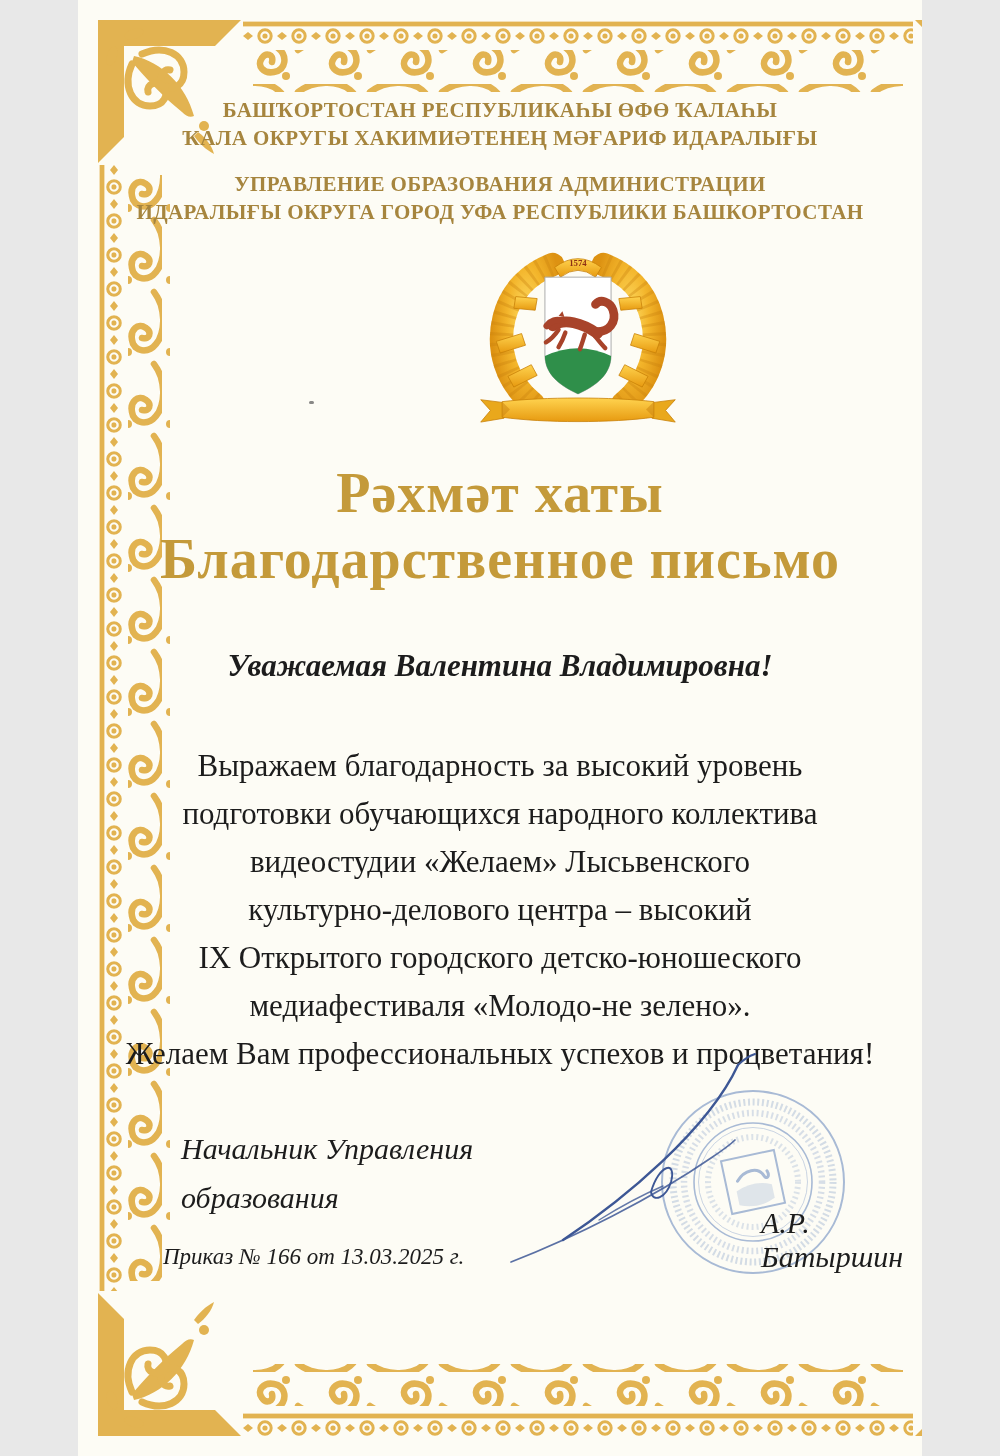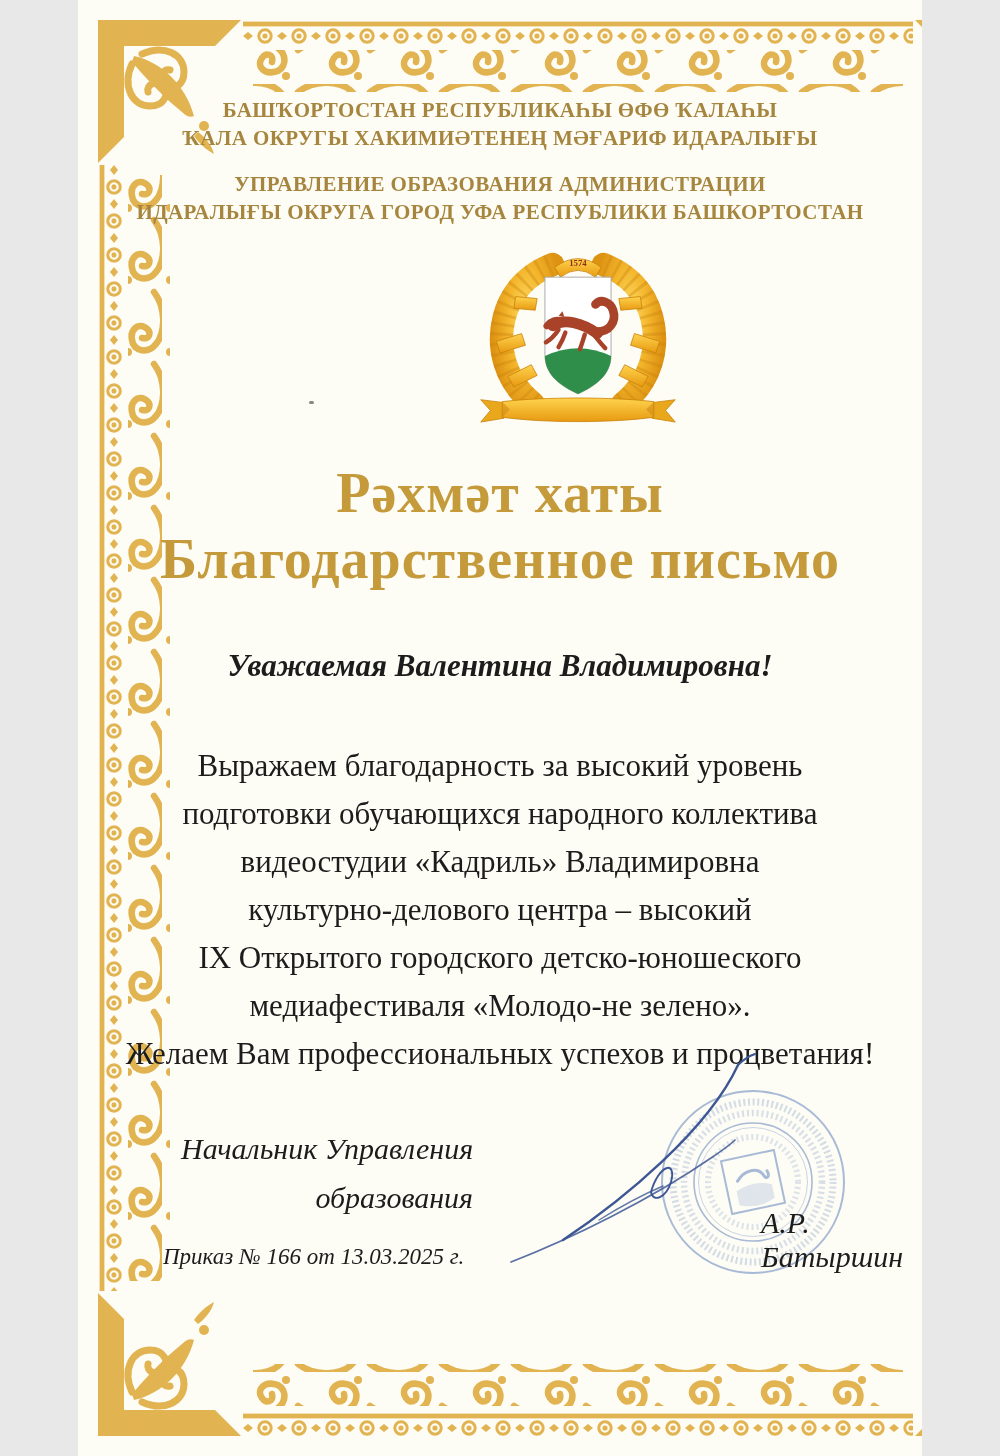--- a/index.html
+++ b/index.html
@@ -32,21 +32,20 @@
   .body-text{
     top:722px;
     font-size:31px;line-height:48px;
     color:var(--body-text,#1c1c1c);
     margin-top:20px;
   }
   .sig-position{
     left:103px;top:1124px;
     font-size:30px;font-style:italic;line-height:49px;
     color:var(--body-text,#1c1c1c);
-    text-align:right;
   }
   .sig-name{
     left:683px;top:1170px;
     font-size:30px;font-style:italic;
     color:var(--body-text,#1c1c1c);
     margin-top:36px;
   }
   .order-line{
     left:85px;top:1244px;
     font-size:23px;font-style:italic;
@@ -193,21 +192,21 @@
   <div class="abs centered title-block">
     <div>Рәхмәт хаты</div>
     <div>Благодарственное письмо</div>
   </div>
 
   <div class="abs centered salutation">Уважаемая Валентина Владимировна!</div>
 
   <div class="abs centered body-text">
     <div>Выражаем благодарность за высокий уровень</div>
     <div>подготовки обучающихся народного коллектива</div>
-    <div>видеостудии «Кадриль» Владимировна</div>
+    <div>видеостудии «Желаем» Лысьвенского</div>
     <div>культурно-делового центра – высокий</div>
     <div>IX Открытого городского детско-юношеского</div>
     <div>медиафестиваля «Молодо-не зелено».</div>
     <div>Желаем Вам профессиональных успехов и процветания!</div>
   </div>
 
   <svg class="abs" style="left:575px;top:1082px;" width="200" height="200" viewBox="0 0 200 200" opacity="0.9">
     <circle cx="100" cy="100" r="91" class="seal-stroke" stroke-width="2"></circle>
     <circle cx="100" cy="100" r="80" class="seal-stroke" stroke-width="7" stroke-dasharray="2 2.7" opacity=".5"></circle>
     <circle cx="100" cy="100" r="69" class="seal-stroke" stroke-width="6.5" stroke-dasharray="2 2.9" opacity=".45"></circle>

